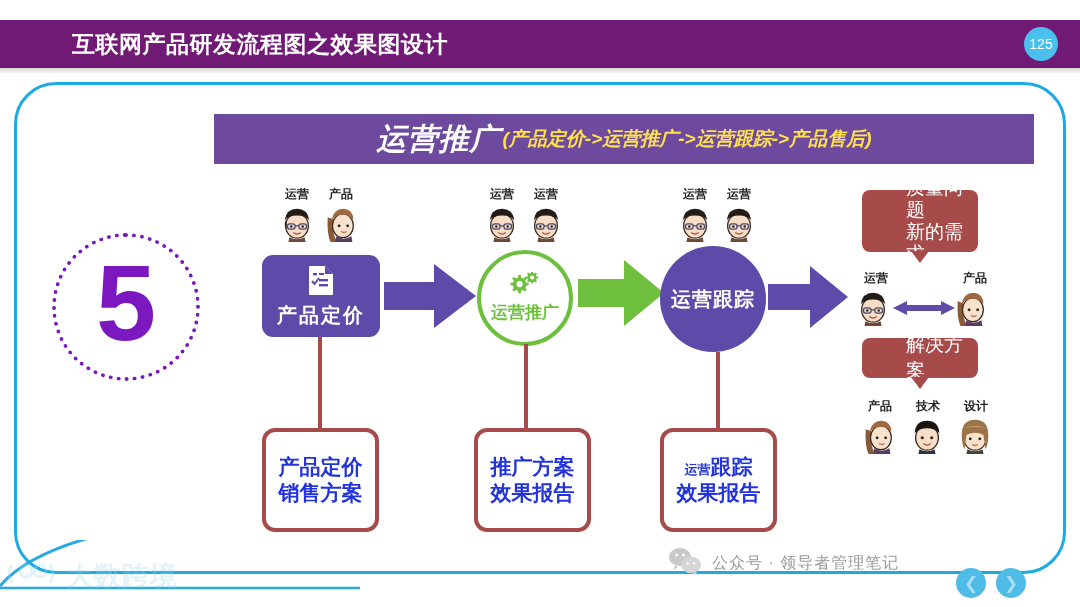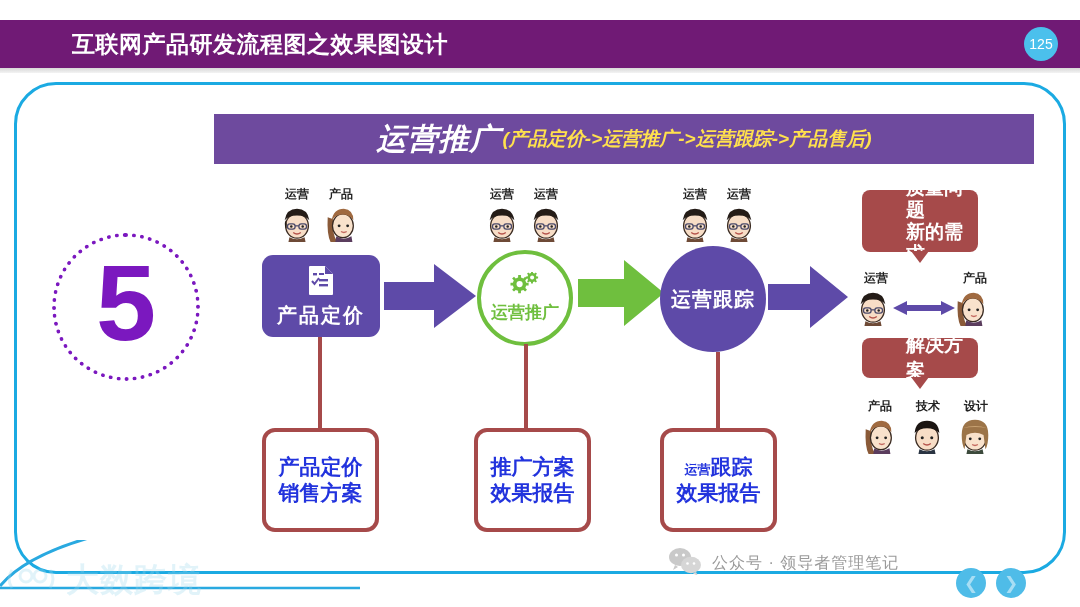--- a/index.html
+++ b/index.html
@@ -99,21 +99,21 @@
   }
   #node-track .node-text{ color:#ffffff; font-size:20px; font-weight:bold; letter-spacing:1px; }
 
   
   .big-arrow{ position:absolute; }
 
   
   .bubble{
     position:absolute; background:#A64A4A; border-radius:8px;
     display:flex; flex-direction:column; align-items:center; justify-content:center;
-    color:#ffffff; font-weight:bold;padding-left:44px;
+    color:#ffffff; font-weight:normal;padding-left:44px;
   }
   .bubble .tail{
     position:absolute; bottom:-11px; left:50%; transform:translateX(-50%);
     width:0; height:0; border-left:9px solid transparent; border-right:9px solid transparent;
     border-top:12px solid #A64A4A;
   }
   #bubble-quality{ left:862px; top:190px; width:116px; height:62px; font-size:19px; line-height:1.15; }
   #bubble-solution{ left:862px; top:338px; width:116px; height:40px; font-size:19px; }
 
   
@@ -151,21 +151,21 @@
     color:#A8DEF4; font-size:17px; font-weight:bold;
   }
   #nav-prev{ left:956px; }
   #nav-next{ left:996px; }
 
   #watermark{
     position:absolute; left:6px; top:558px;
     display:flex; align-items:center; gap:4px;
     opacity:.30;
   }
-  #watermark-text{ color:#9FD9EE; font-size:33px; font-weight:bold; letter-spacing:1px; }
+  #watermark-text{ color:#9FD9EE; font-size:27px; font-weight:bold; letter-spacing:1px; }
   #wm-sweep{ position:absolute; left:0; top:540px; width:360px; height:66px; pointer-events:none; }
 </style>
 </head>
 <body>
 
 <div id="header-bar">
   <div id="header-title">互联网产品研发流程图之效果图设计</div>
   <div id="page-badge">125</div>
 </div>
 <div id="header-shadow"></div>

